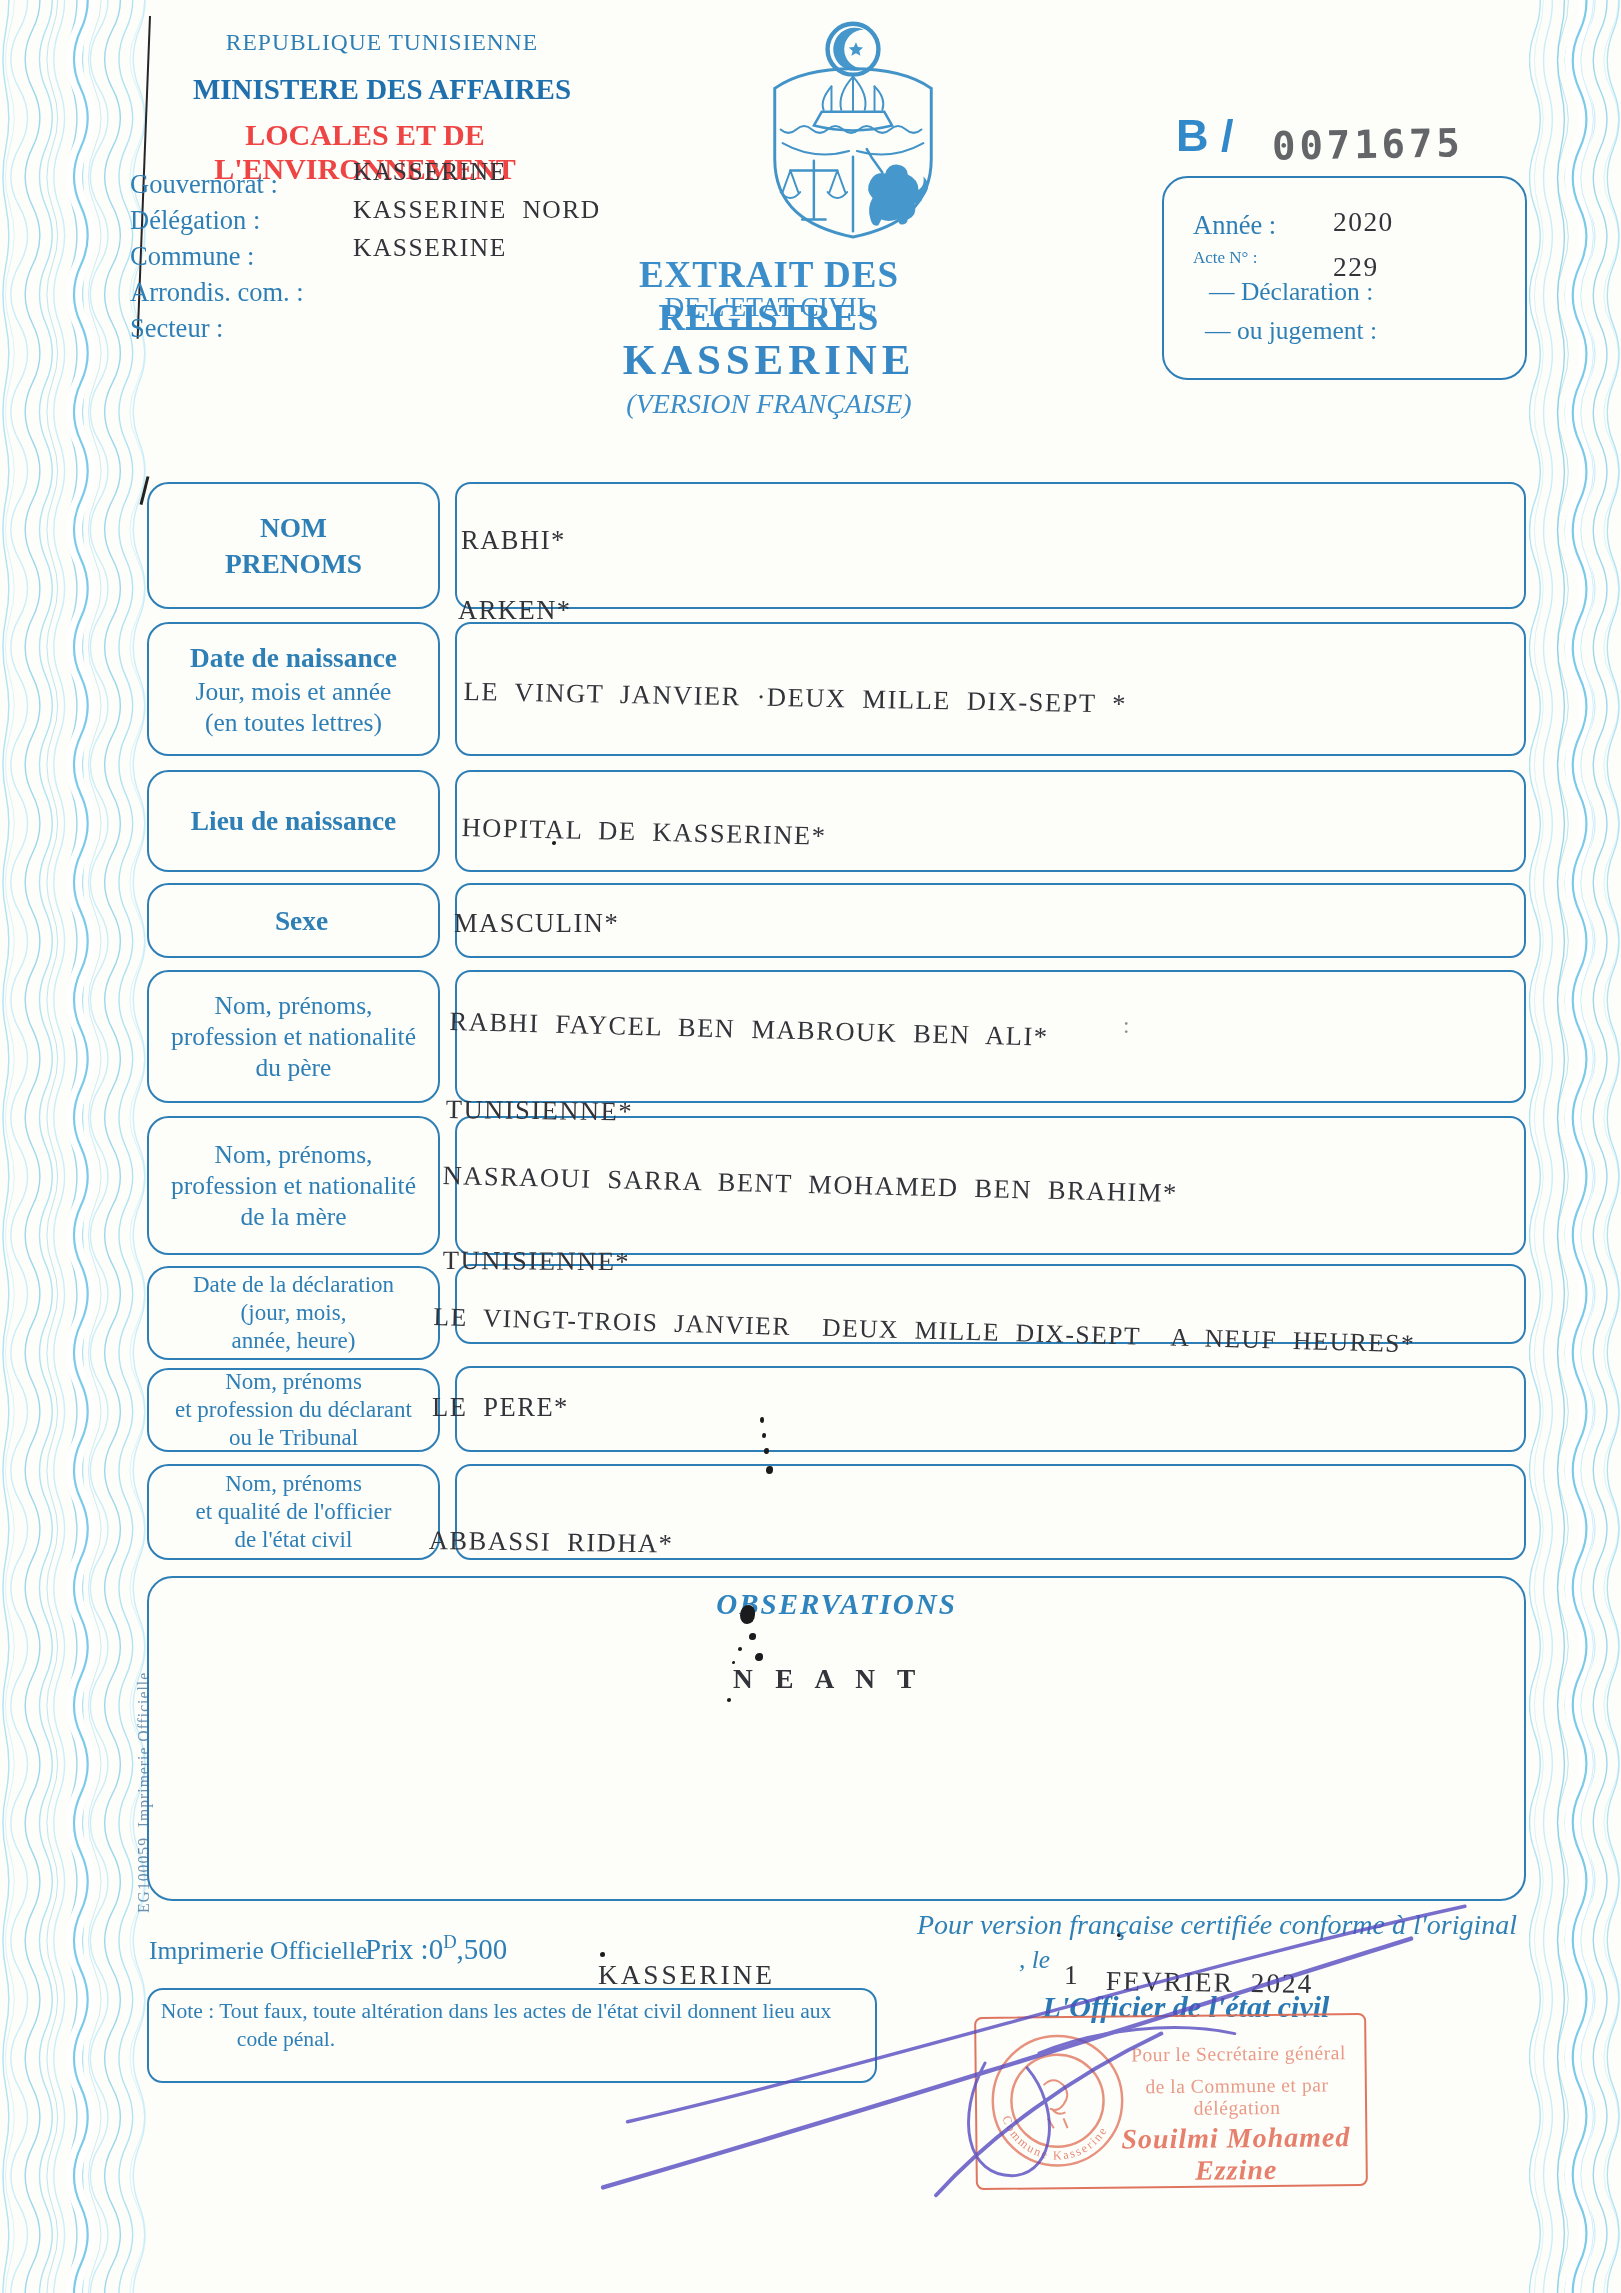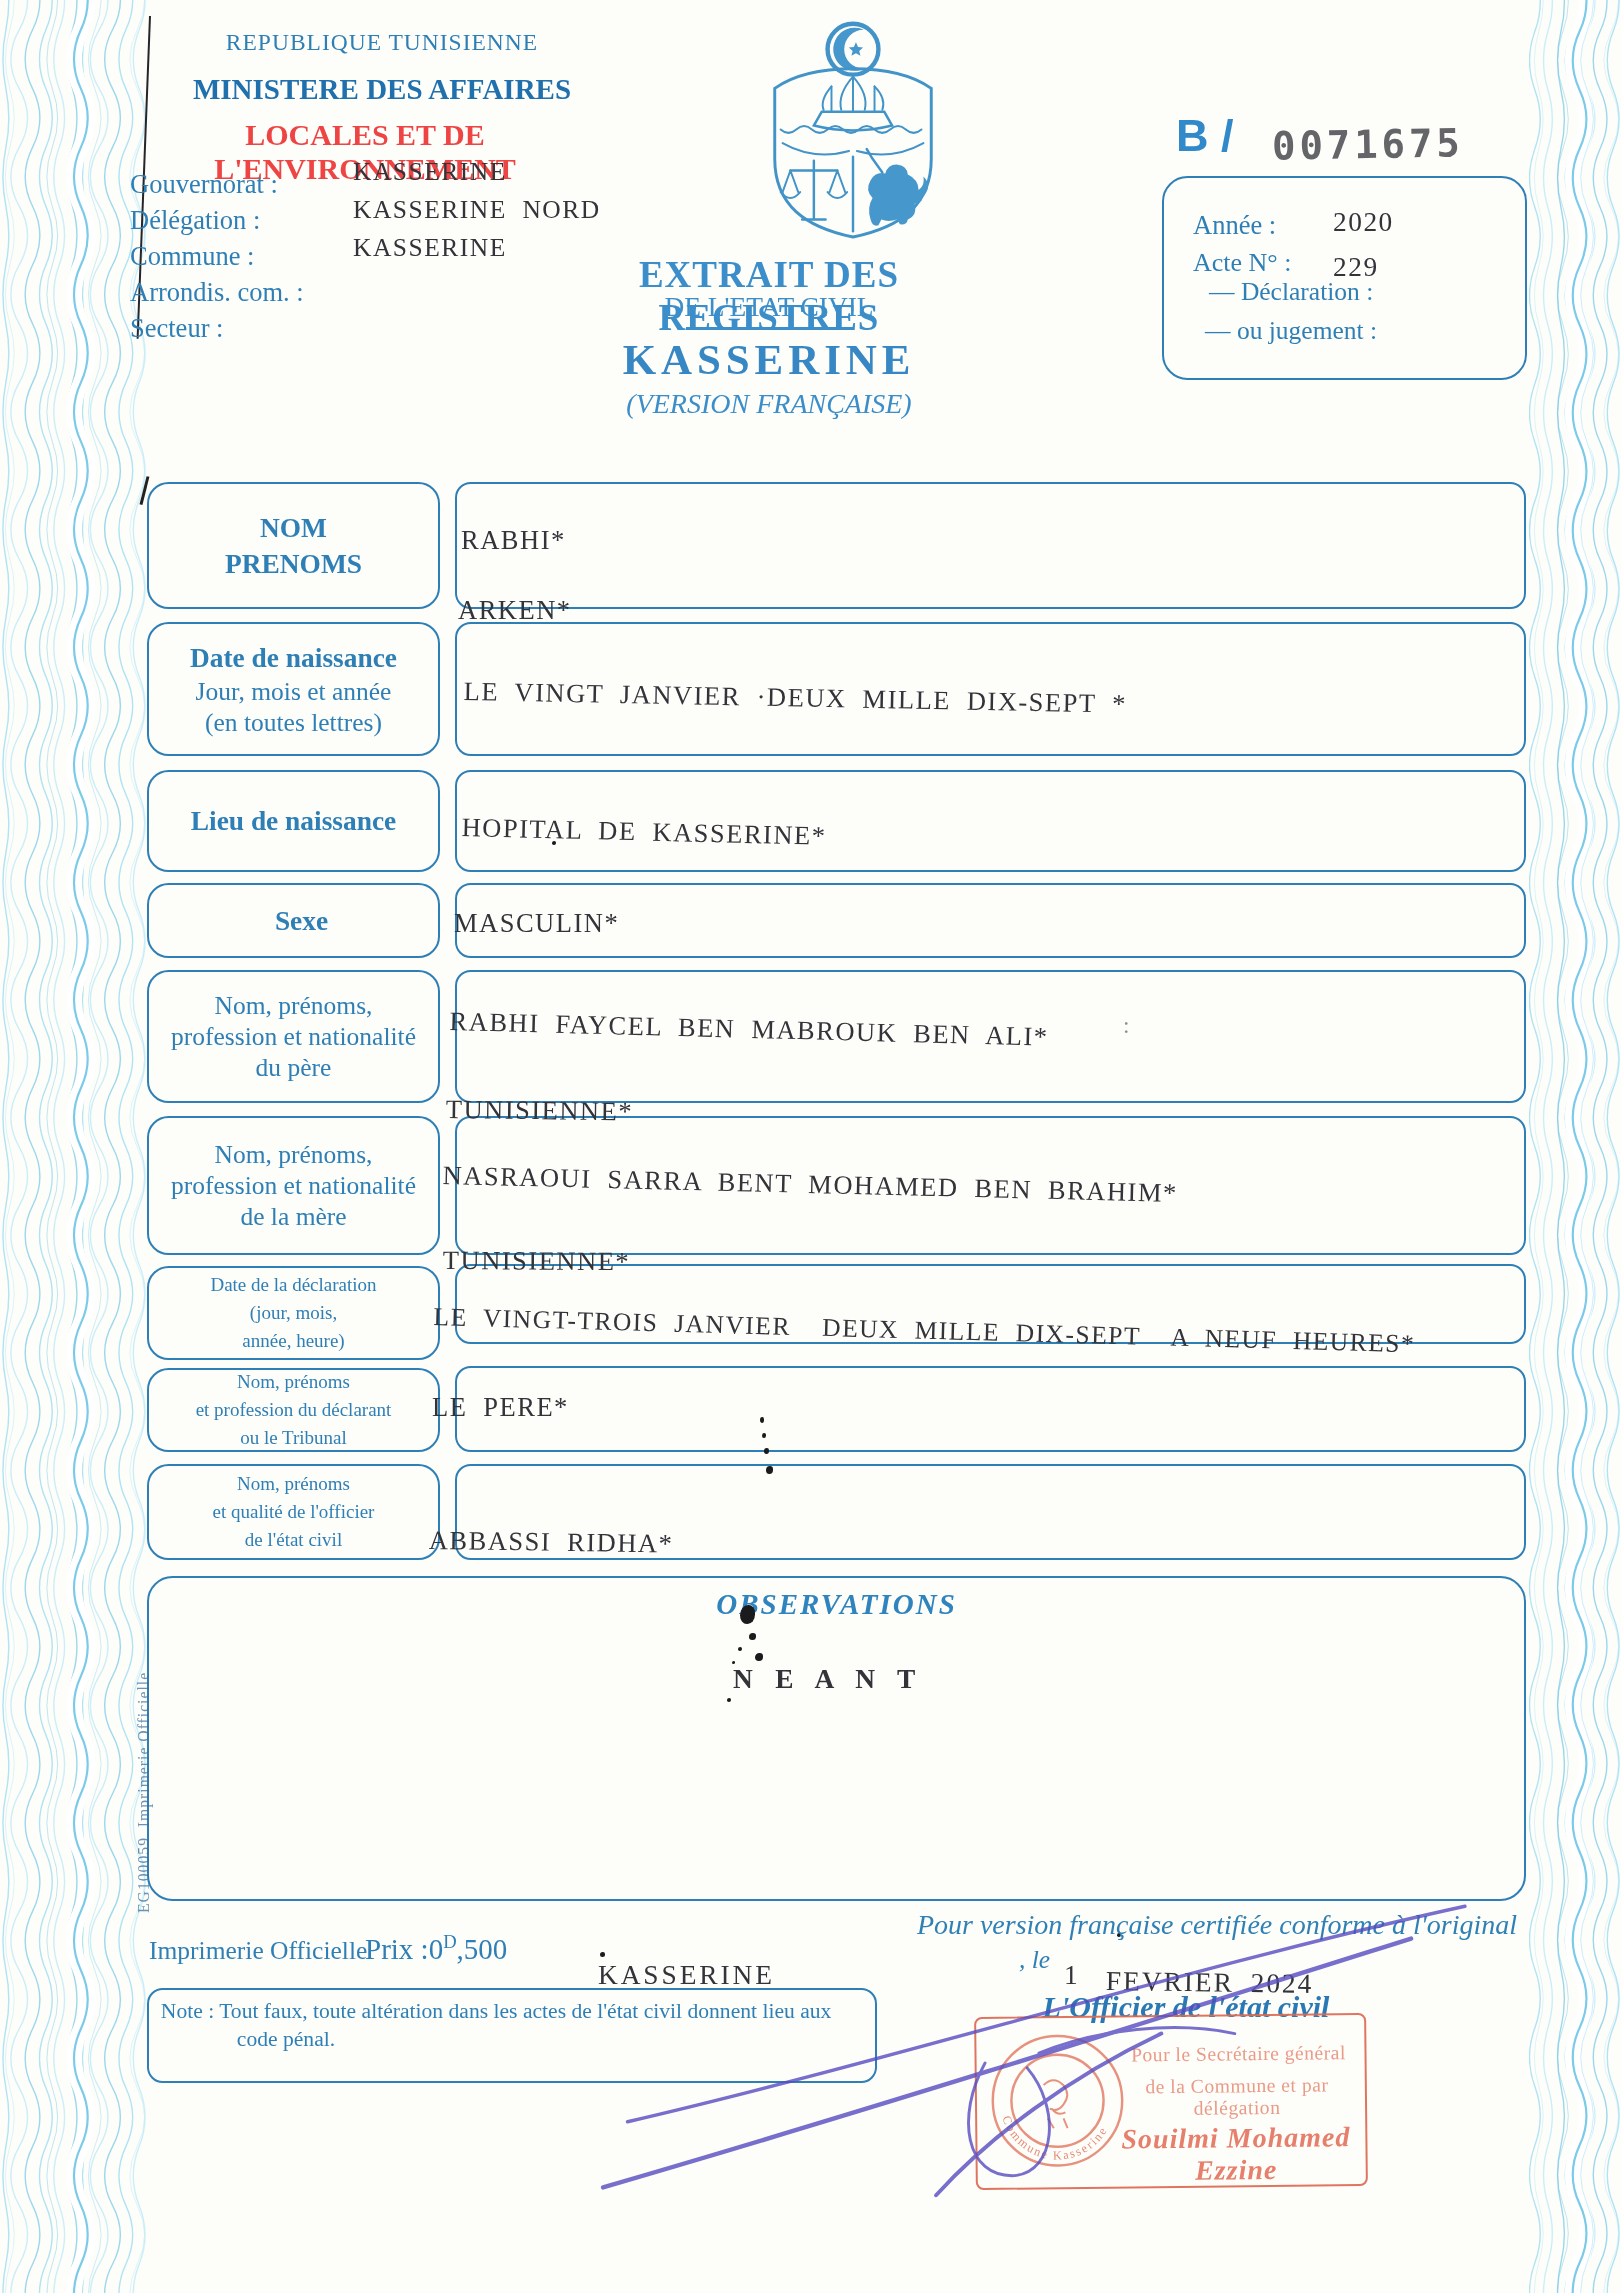--- a/index.html
+++ b/index.html
@@ -13,21 +13,21 @@
   .typed{position:absolute;font-family:"Liberation Serif",serif;color:var(--typed-ink);
          font-size:26.5px;letter-spacing:1.5px;word-spacing:7.8px;white-space:pre;transform-origin:left top;}
   
   .lbox{position:absolute;left:147px;width:293px;border:2.9px solid var(--form-blue);border-radius:21.6px;
         display:flex;flex-direction:column;justify-content:center;align-items:center;text-align:center;
         color:var(--form-blue);box-sizing:border-box;background:transparent;}
   .vbox{position:absolute;left:455px;width:1071px;border:2.9px solid var(--form-blue);border-radius:15.7px;
         box-sizing:border-box;}
   .lbl-b{font-weight:bold;font-size:27.4px;line-height:36px;}
   .lbl-r{font-size:25.5px;line-height:31px;}
-  .lbl-s{font-size:19px;line-height:28px;}
+  .lbl-s{font-size:23px;line-height:28px;}
   .obsbox{position:absolute;left:147px;width:1379px;border:2.9px solid var(--form-blue);border-radius:25.5px;box-sizing:border-box;}
   .speck{position:absolute;background:#1b1b1e;border-radius:60% 45% 55% 50%;}
   .notebox{position:absolute;left:147px;top:1988px;width:730px;height:95px;border:2.5px solid var(--form-blue);
            border-radius:15.7px;box-sizing:border-box;padding:6.9px 11.8px 0 11.8px;color:var(--form-blue);
            font-size:21.6px;line-height:28px;}
   .stamp{position:absolute;left:975px;top:2015px;width:392px;height:173px;border:2.9px solid var(--stamp-red);
          border-radius:7.8px;transform:rotate(-0.6deg);box-sizing:border-box;opacity:.92;}
   .stamp-line{position:absolute;color:#e8937e;font-size:19.6px;text-align:center;letter-spacing:0.5px;}
   .stamp-name{position:absolute;color:#e2654e;font-size:28px;font-style:italic;font-weight:bold;
               text-align:center;letter-spacing:1px;opacity:.9;}
@@ -110,21 +110,21 @@
       <path d="M130 162 l-10 -14 M120 148 l-6 -10" stroke-width="2.5"></path>
     </g>
   </svg>
 
   <div class="abs" style="left:1176px;top:110px;font-family:'Liberation Sans',sans-serif;font-size:45px;font-weight:bold;color:#3289c9;">B /</div>
   <div class="abs" style="left:1272px;top:122px;font-family:'DejaVu Sans Mono',monospace;font-size:39px;font-weight:bold;color:#54555a;letter-spacing:3.9px;transform:rotate(-1deg);opacity:.9;">0071675</div>
 
   <div class="abs" style="left:1162px;top:176px;width:365px;height:204px;border:2.9px solid var(--form-blue);border-radius:25.5px;box-sizing:border-box;">
     <div class="abs blue" style="left:29px;top:32px;font-size:26.5px;">Année :</div>
     <div class="typed" style="left:169px;top:29px;font-size:27.4px;">2020</div>
-    <div class="abs blue" style="left:29px;top:70px;font-size:26px;">Acte N° :</div>
+    <div class="abs blue" style="left:29px;top:70px;font-size:17px;">Acte N° :</div>
     <div class="typed" style="left:169px;top:74px;font-size:27.4px;">229</div>
     <div class="abs blue" style="left:45px;top:99px;font-size:25.5px;">— Déclaration :</div>
     <div class="abs blue" style="left:41px;top:138px;font-size:25.5px;">— ou jugement :</div>
   </div>
 
   <div class="abs titleblue" style="left:529px;top:253px;width:480px;text-align:center;font-size:37px;font-weight:bold;letter-spacing:1px;">EXTRAIT DES REGISTRES</div>
   <div class="abs titleblue" style="left:529px;top:292px;width:480px;text-align:center;font-size:27.4px;">DE L'ETAT CIVIL</div>
   <div class="abs" style="left:686px;top:327px;width:167px;height:2.9px;background:var(--title-blue);"></div>
   <div class="abs" style="left:529px;top:335px;width:480px;text-align:center;font-size:43px;font-weight:bold;letter-spacing:4.9px;color:#3787c4;">KASSERINE</div>
   <div class="abs titleblue" style="left:529px;top:388px;width:480px;text-align:center;font-size:28px;font-style:italic;">(VERSION FRANÇAISE)</div>

